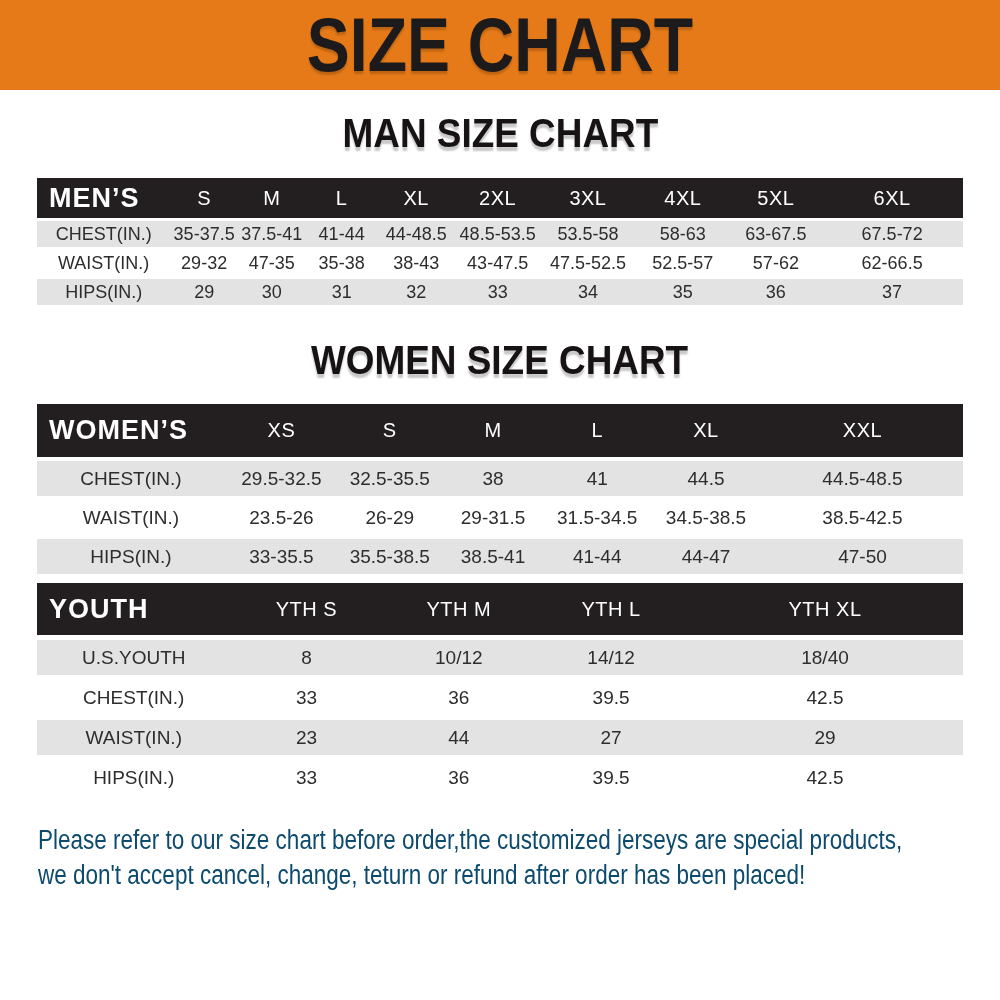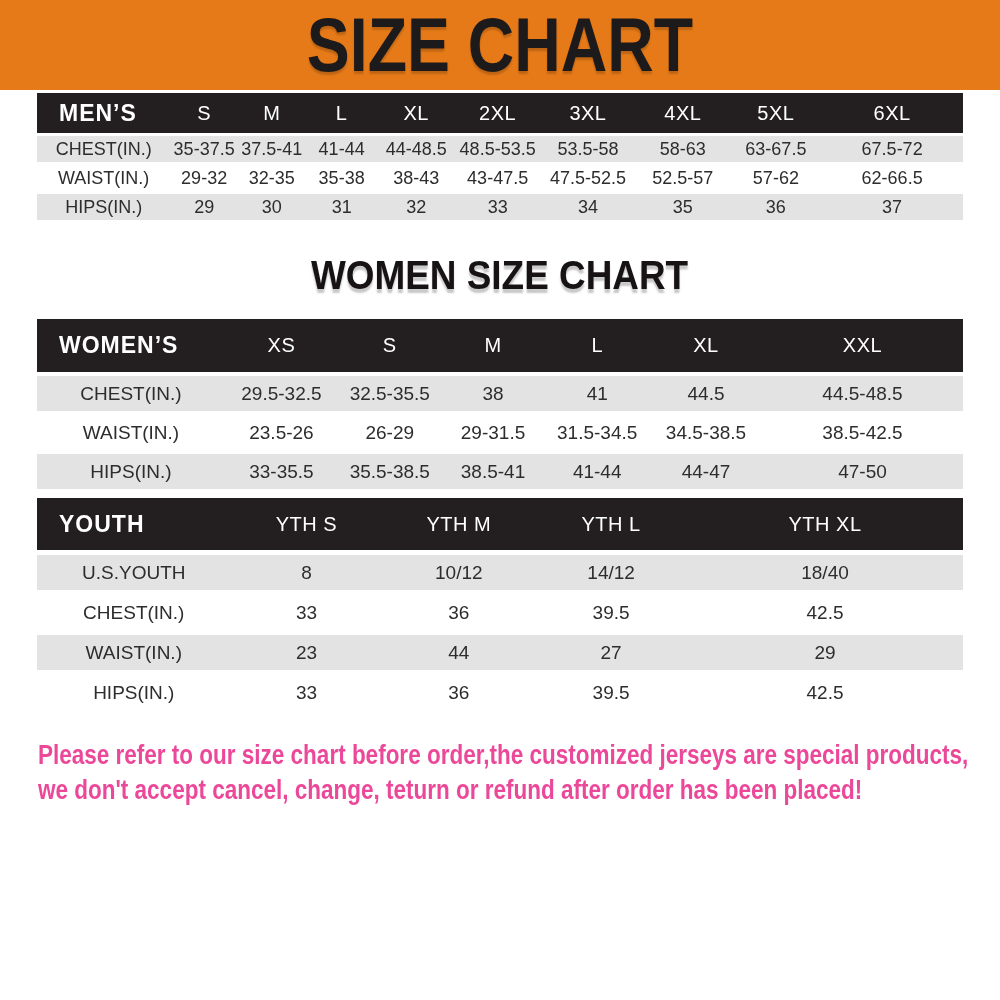--- a/index.html
+++ b/index.html
@@ -52,53 +52,56 @@
   table.size-table thead th {
     background: #231F20; color: #ffffff;
     font-weight: 400; font-size: 20px; letter-spacing: 0.5px;
     text-align: center; vertical-align: middle;
   }
   table.men-table   thead th { height: 40px; }
   table.women-table thead th { height: 53px; }
   table.youth-table thead th { height: 52px; }
 
   table.size-table thead th.head-label {
-    text-align: left; padding-left: 22px;
-    font-weight: 700; font-size: 23px; letter-spacing: 1px;
+    text-align: left; padding-left: 12px;
+    font-weight: 700; font-size: 27px; letter-spacing: 1px;
   }
 
   table.size-table tbody td {
     text-align: center; vertical-align: middle;
     color: #2d2d2d; background: #ffffff;
   }
   table.men-table   tbody td { height: 26px; font-size: 18px; }
   table.women-table tbody td { height: 35px; font-size: 19px; }
   table.youth-table tbody td { height: 35px; font-size: 19px; }
   table.size-table tbody tr.stripe td { background: #E3E3E3; }
 
   
-  .note { margin: 22px 8px 0 38px; color: #ec4899; font-weight: bold; }
+  .note { margin: 22px 8px 0 38px; color: #0c4a6e; }
   .note p {
     font-size: 25px; line-height: 35px; white-space: nowrap;
   }
   .note p span {
     display: inline-block; transform: scale(0.9, 1.08);
     transform-origin: left center; white-space: nowrap;
   }
 </style>
 </head>
 <body>
 
 <div class="canvas">
 
   <header class="banner">
     <h1>SIZE CHART</h1>
   </header>
 
   <section>
+    <h2 class="section-heading men-heading">
+      <span>MAN SIZE CHART</span>
+    </h2>
     <table class="size-table men-table">
         <colgroup>
           <col style="width: 14.4%;">
           <col style="width: 7.3%;">
           <col style="width: 7.3%;">
           <col style="width: 7.8%;">
           <col style="width: 8.3%;">
           <col style="width: 9.3%;">
           <col style="width: 10.2%;">
           <col style="width: 10.3%;">
@@ -128,21 +131,21 @@
             <td>44-48.5</td>
             <td>48.5-53.5</td>
             <td>53.5-58</td>
             <td>58-63</td>
             <td>63-67.5</td>
             <td>67.5-72</td>
           </tr>
           <tr>
             <td>WAIST(IN.)</td>
             <td>29-32</td>
-            <td>32-35</td>
+            <td>47-35</td>
             <td>35-38</td>
             <td>38-43</td>
             <td>43-47.5</td>
             <td>47.5-52.5</td>
             <td>52.5-57</td>
             <td>57-62</td>
             <td>62-66.5</td>
           </tr>
           <tr class="stripe">
             <td>HIPS(IN.)</td>

